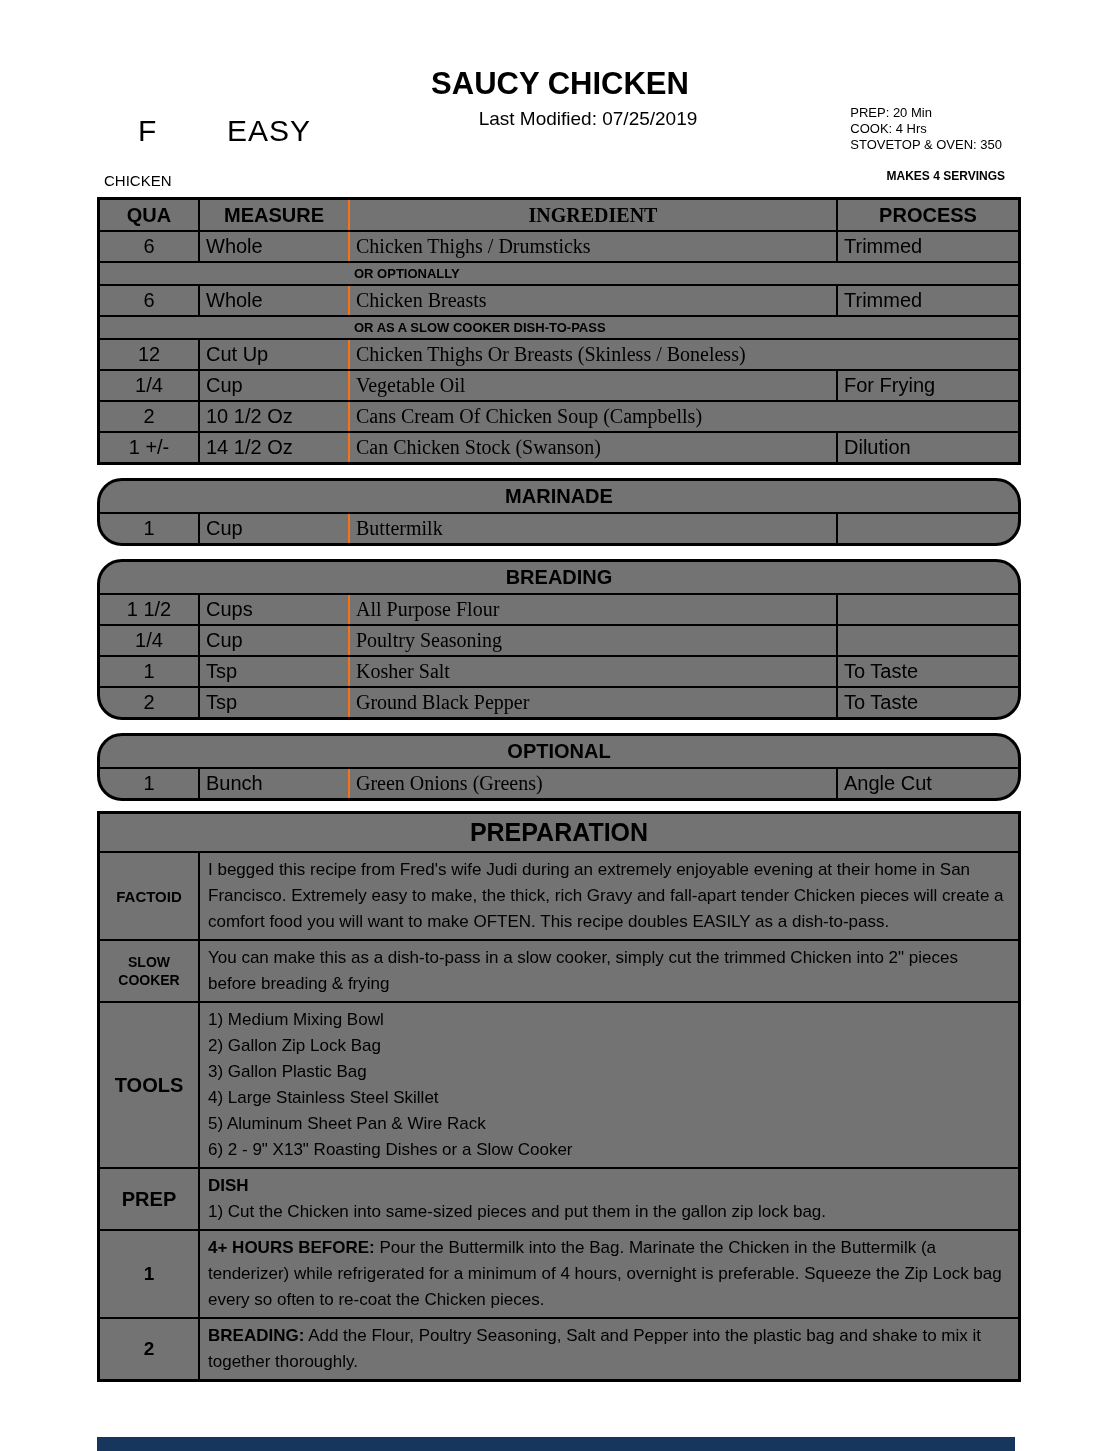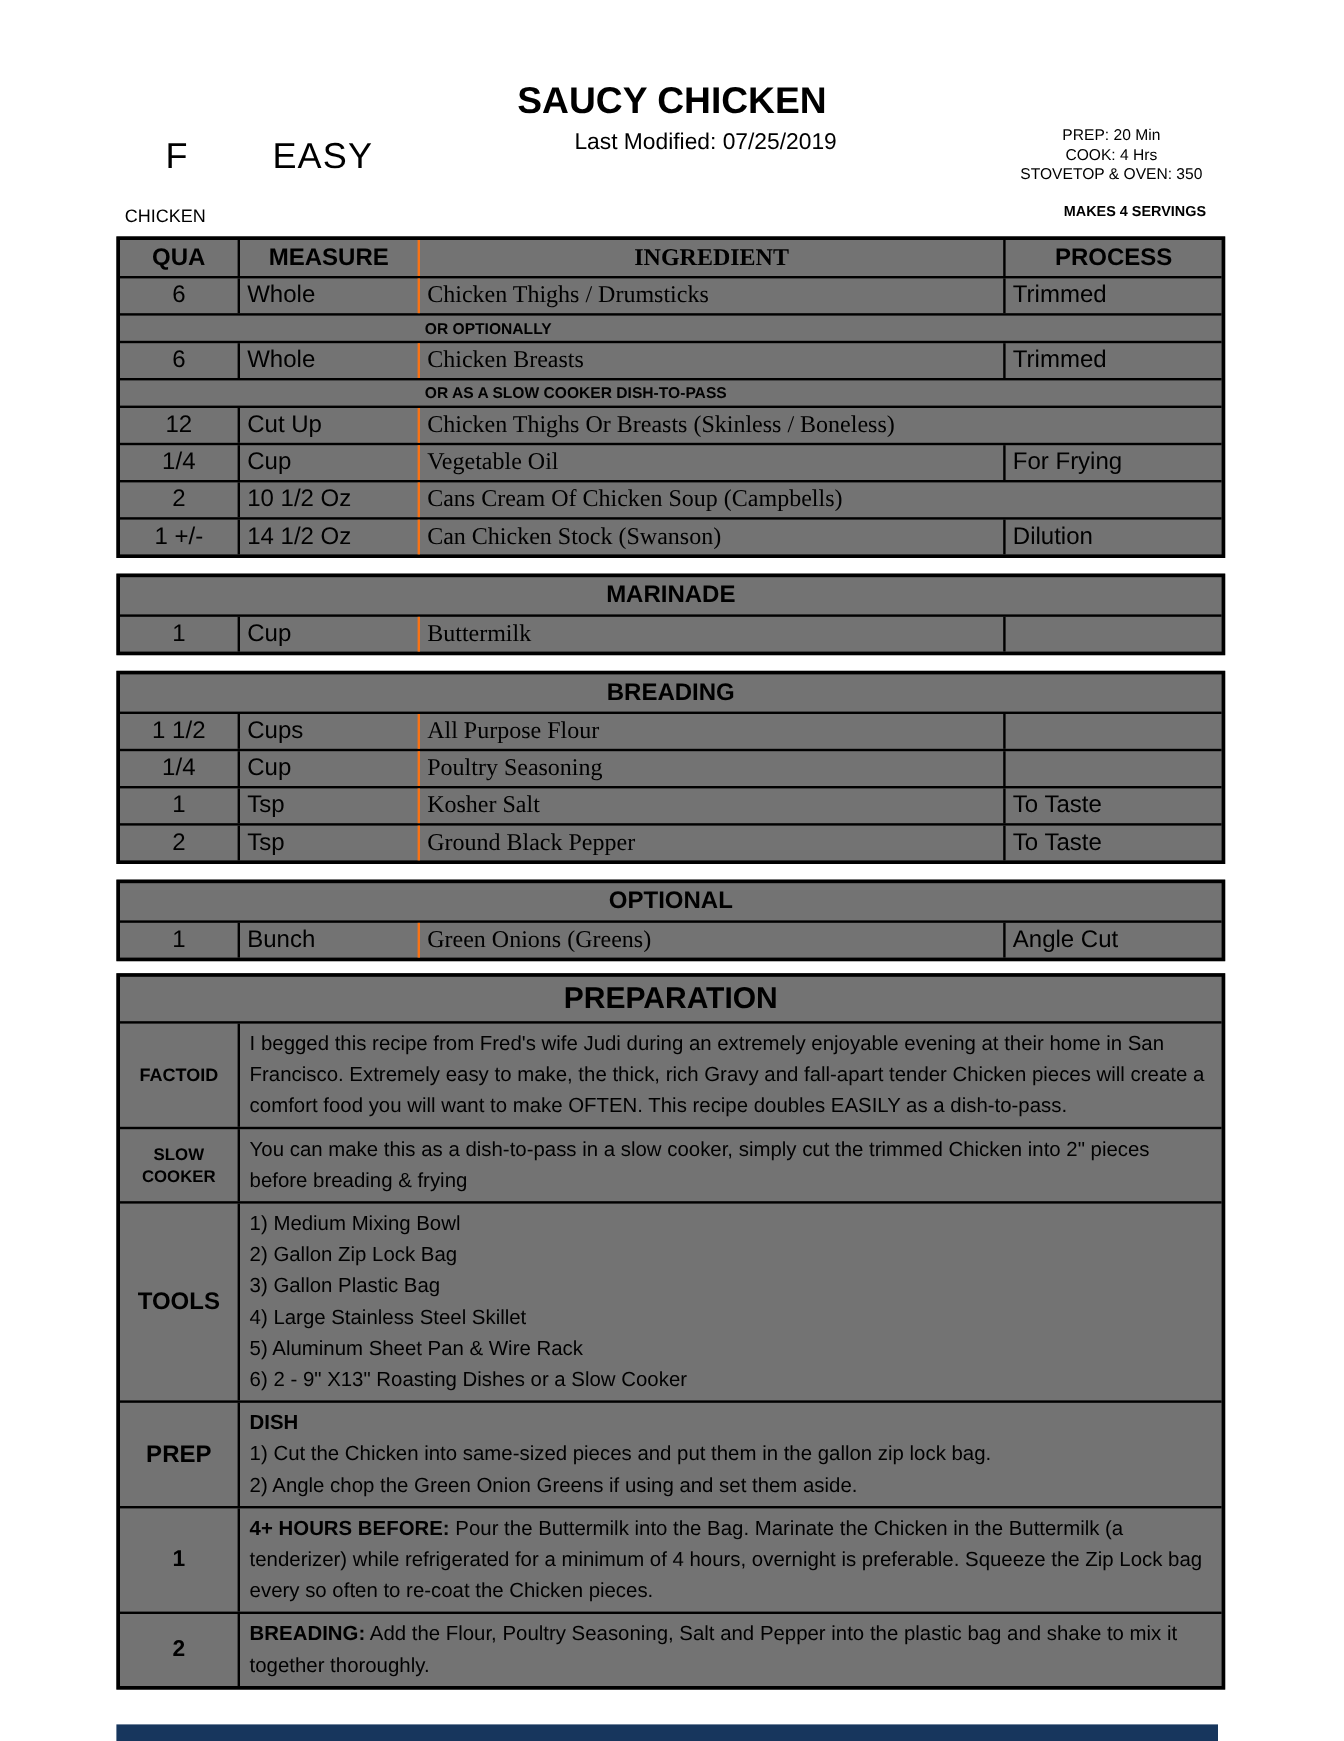--- a/index.html
+++ b/index.html
@@ -6,29 +6,29 @@
   .page{position:relative;width:1112px;height:1451px;background:#ffffff;
         font-family:"Liberation Sans",sans-serif;color:#000;overflow:hidden;}
 
   
   .h-title{position:absolute;top:66px;left:0;width:1120px;text-align:center;
            font-size:31px;font-weight:bold;}
   .h-modified{position:absolute;top:108px;left:28px;width:1120px;text-align:center;
            font-size:19px;}
   .h-grade{position:absolute;top:114px;left:138px;font-size:30px;}
   .h-difficulty{position:absolute;top:114px;left:227px;font-size:30px;letter-spacing:1px;}
-  .h-meta{position:absolute;top:105px;right:110px;text-align:center;
+  .h-meta{position:absolute;top:105px;right:110px;text-align:left;
           font-size:13px;line-height:16px;}
   .h-category{position:absolute;top:172px;left:104px;font-size:15px;}
   .h-servings{position:absolute;top:169px;right:107px;font-size:12px;font-weight:bold;}
 
   
   .tbl{margin-left:97px;width:918px;border:3px solid #000;background:#737373;}
   .tbl-first{margin-top:197px;}
-  .tbl-gap{margin-top:13px;}
+  .tbl-gap{margin-top:13px;border-radius:25px;}
   .tbl-gap-sm{margin-top:10px;}
   .trow{display:grid;grid-template-columns:100px 150px 488px 180px;}
   .trow + .trow{border-top:2px solid #000;}
   .cell{min-height:22px;padding:3px 6px;font-size:20px;display:flex;align-items:center;}
   .c-qua{justify-content:center;padding:3px 2px;border-right:2px solid #000;}
   .c-measure{border-right:2px solid #f97316;}
   .c-ingredient{border-right:2px solid #000;font-family:Liberation Serif, serif;}
   .c-ingredient.merged{grid-column:3/5;border-right:none;}
   .c-process{}
   .hdr .cell{font-weight:bold;justify-content:center;min-height:24px;}
@@ -195,21 +195,20 @@
         <div>4) Large Stainless Steel Skillet</div>
         <div>5) Aluminum Sheet Pan &amp; Wire Rack</div>
         <div>6) 2 - 9" X13" Roasting Dishes or a Slow Cooker</div>
       </div>
     </div>
     <div class="prow">
       <div class="plabel fs20">PREP</div>
       <div class="pbody">
         <div><b>DISH</b></div>
         <div>1) Cut the Chicken into same-sized pieces and put them in the gallon zip lock bag.</div>
-        <div>2) Angle chop the Green Onion Greens if using and set them aside.</div>
       </div>
     </div>
     <div class="prow">
       <div class="plabel fs19">1</div>
       <div class="pbody">
         <b>4+ HOURS BEFORE:</b>
         <span>Pour the Buttermilk into the Bag. Marinate the Chicken in the Buttermilk (a tenderizer) while refrigerated for a minimum of 4 hours, overnight is preferable. Squeeze the Zip Lock bag every so often to re-coat the Chicken pieces.</span>
       </div>
     </div>
     <div class="prow">

